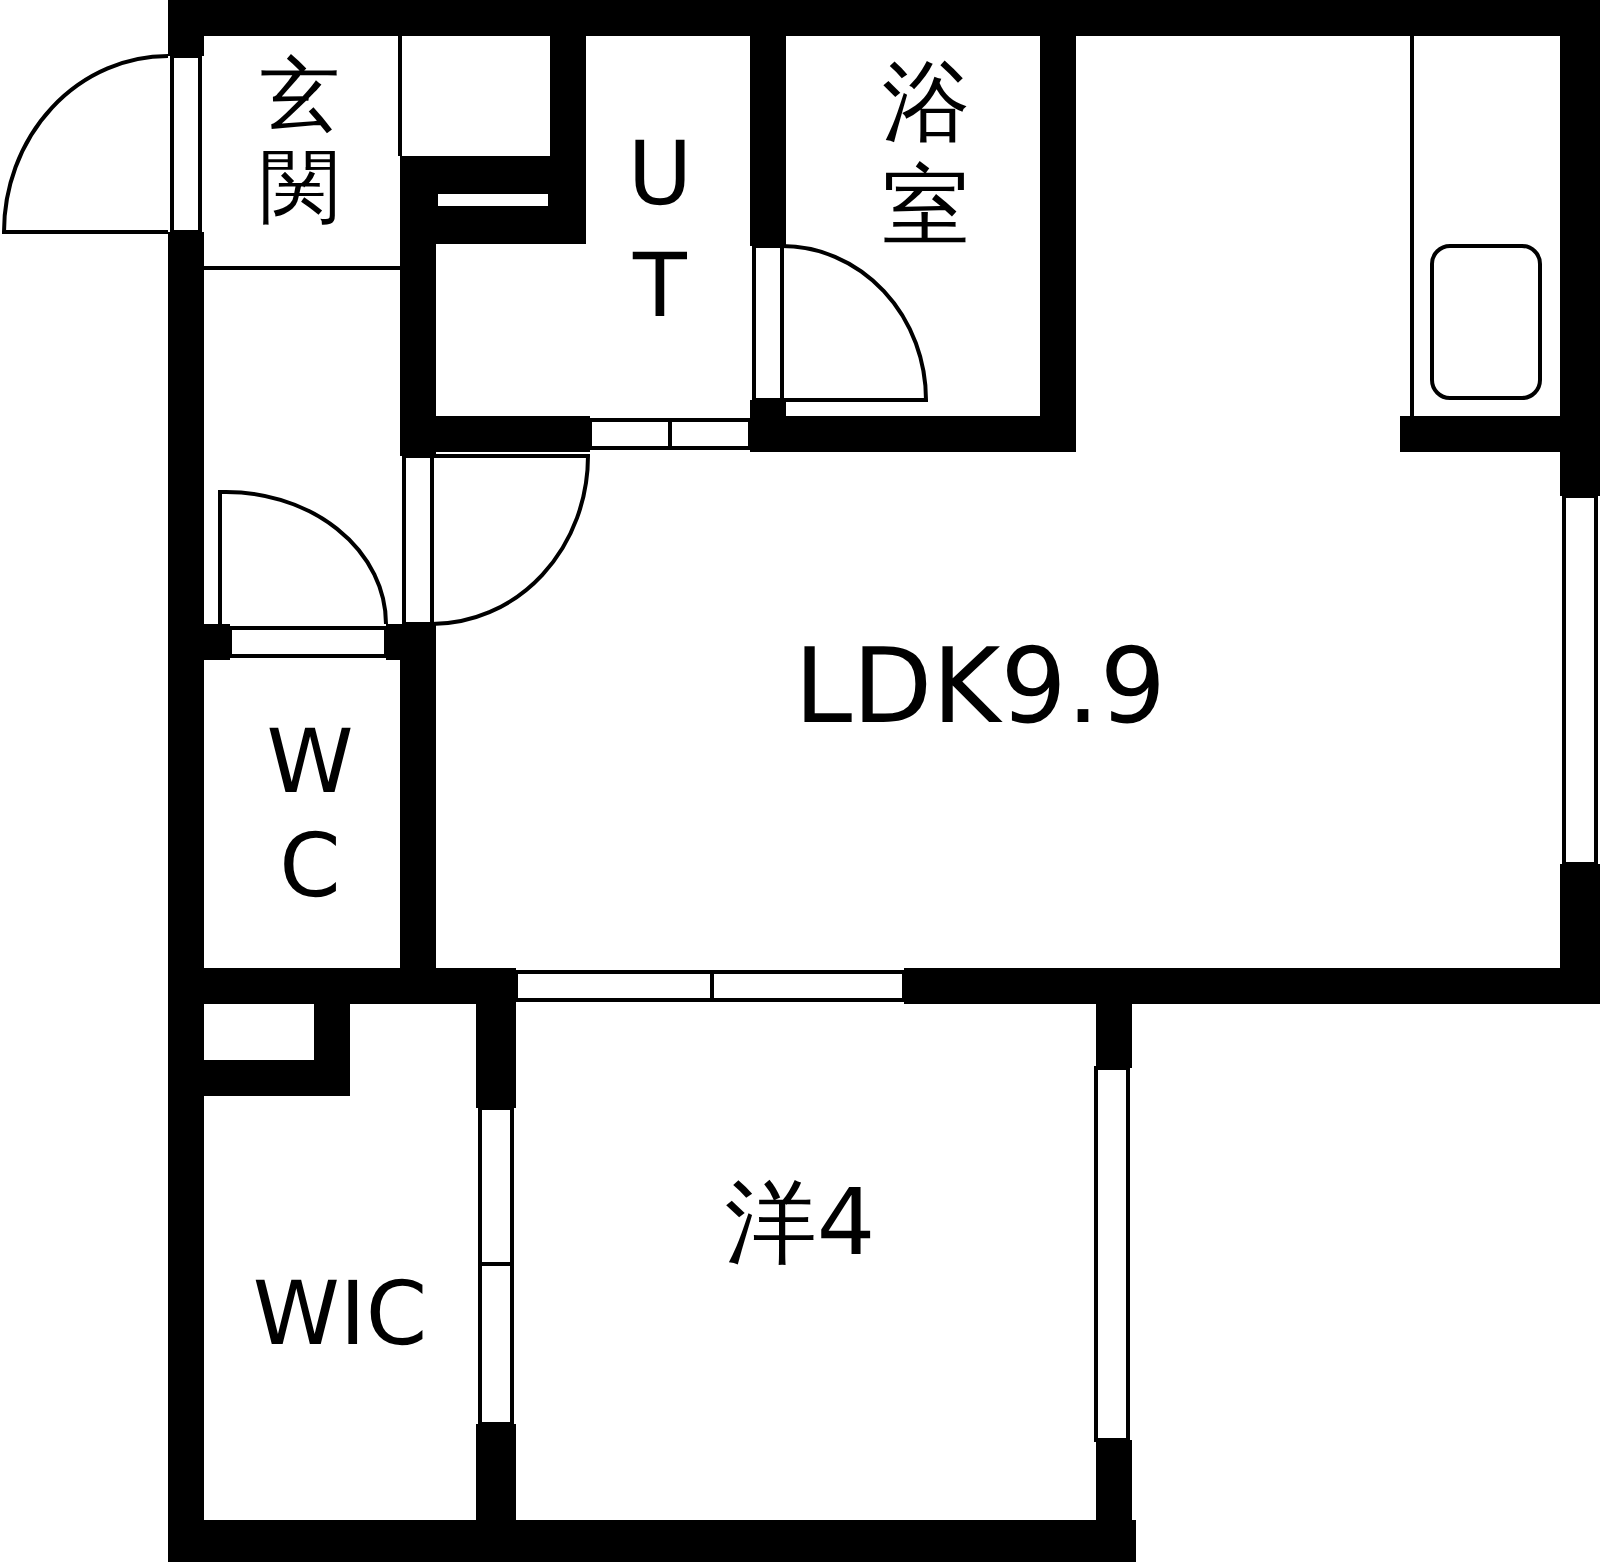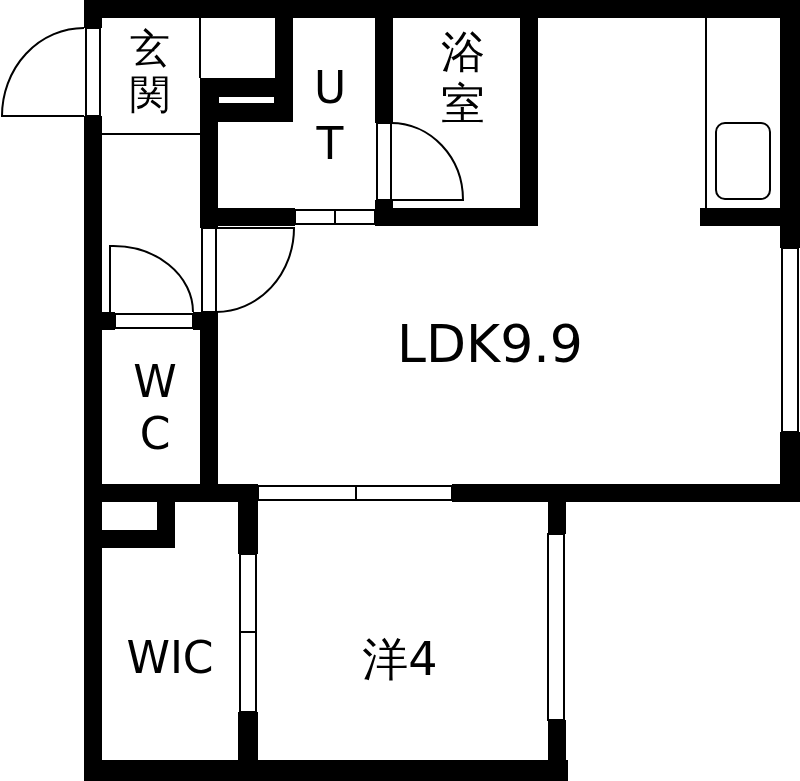--- a/index.html
+++ b/index.html
@@ -135,13 +135,13 @@
 
 <div class="room-label" style="left:380px; top:318px; width:220px; font-size:52px;">LDK9.9</div>
 
 <div class="room-label vertical" style="left:120px; top:360px; width:70px; font-size:44px;">
   <span>W</span>
   <span style="margin-top:8px;">C</span>
 </div>
 
 <div class="room-label" style="left:108px; top:636px; width:124px; font-size:44px;">WIC</div>
 
-<div class="room-label" style="left:330px; top:636px; width:140px; font-size:46px;">洋4</div>
+<div class="room-label" style="left:330px; top:588px; width:140px; font-size:46px;">洋4</div>
 
 </body></html>

